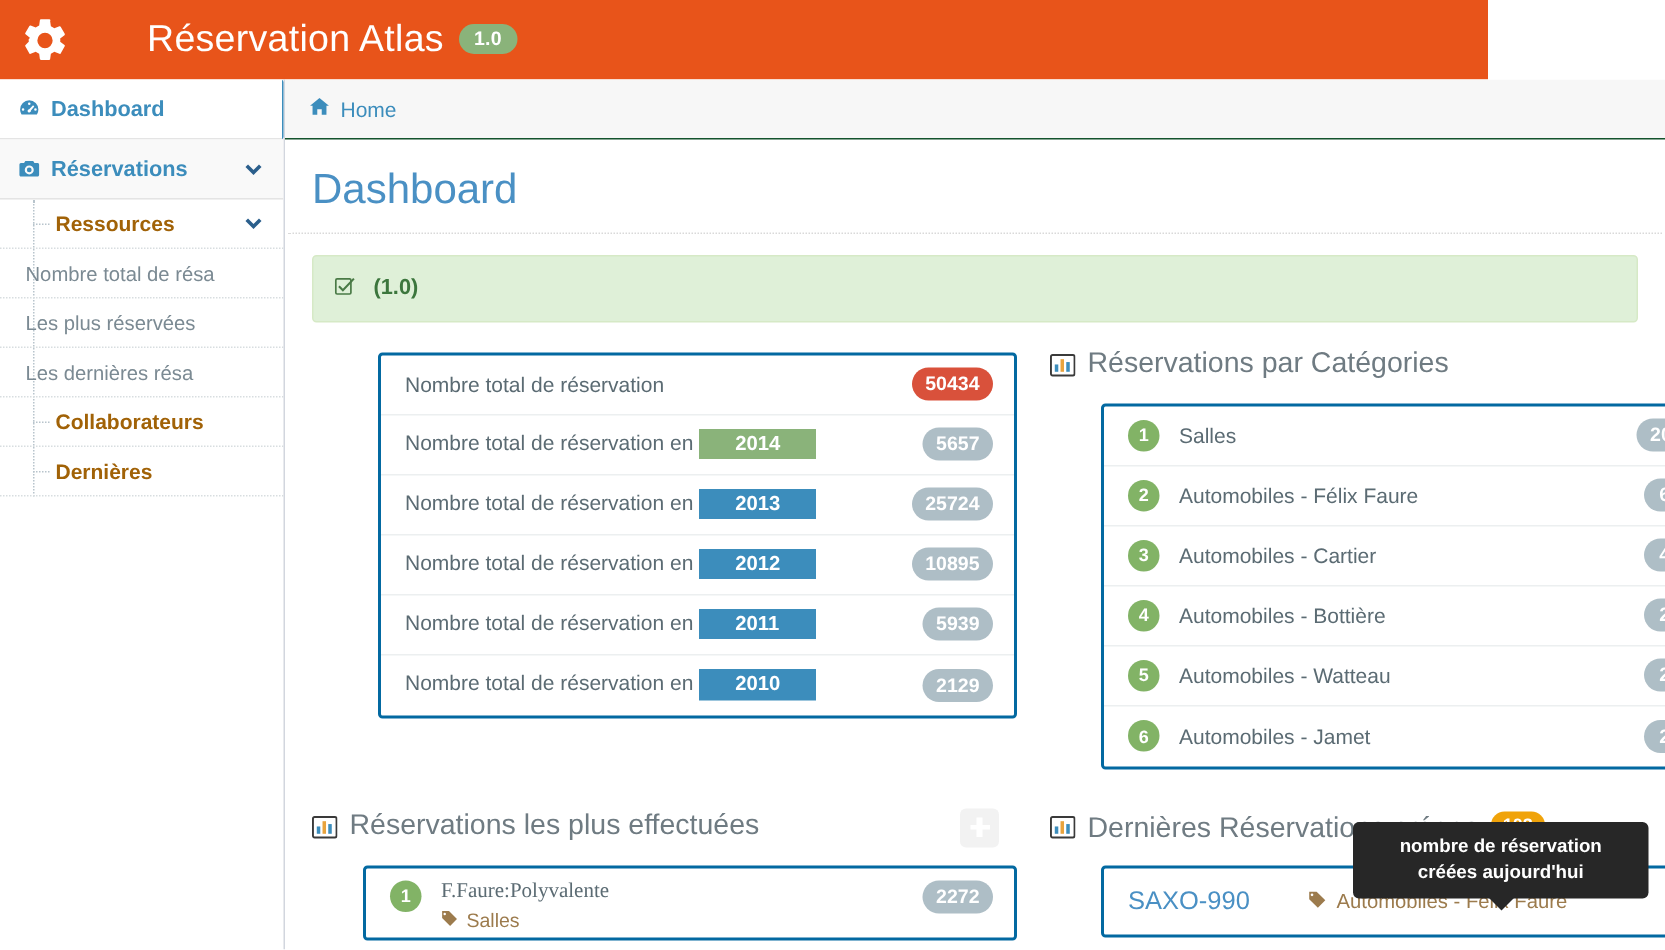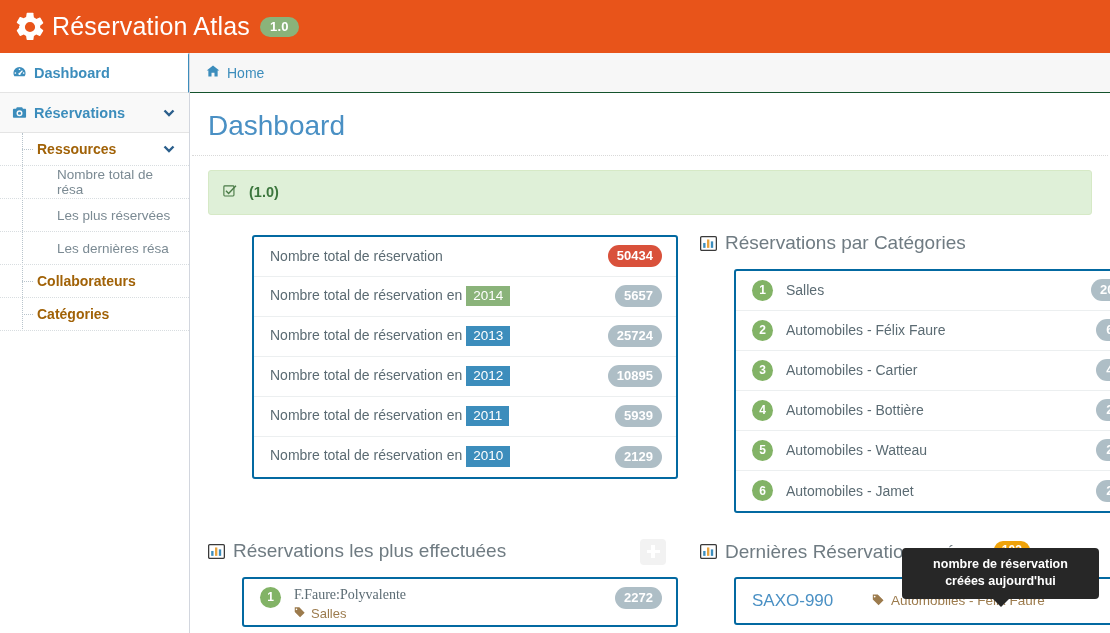--- a/index.html
+++ b/index.html
@@ -8,23 +8,23 @@
     overflow: hidden;
     background: #fff;
     font-family: "Liberation Sans", sans-serif;
     font-size: 14px;
     color: #333;
   }
   #app { position: relative; width: 1110px; height: 633px; overflow: hidden; }
 
   
   .topbar {
-    position: absolute; left: 0; top: 0; width: 1110px; height: 53px;
+    position: absolute; left: 0; top: 0; width: 992px; height: 53px;
     background: #e8541a;
-    display: flex; align-items: center;
+    display: flex; align-items: center; gap: 46px;
   }
   .brand-logo {
     width: 52px; height: 53px;
     display: flex; align-items: center; justify-content: center;
     padding-left: 8px;
   }
   .gear-svg { display: block; }
   .brand-title {
     color: #fff; font-size: 25px; letter-spacing: .2px;
     font-weight: 400; line-height: 1; white-space: nowrap;
@@ -72,21 +72,21 @@
   .tree-item {
     position: relative;
     display: flex; align-items: center;
     height: 33px;
     padding-left: 37px; padding-right: 12px;
     border-bottom: 1px dotted #d8dde0;
     color: #7b8a93; font-size: 13.5px;
     cursor: pointer; background: transparent;
   }
   .tree-item.lvl1 { padding-left: 37px; color: #a16207; font-size: 14px; font-weight: bold; }
-  .tree-item.lvl2 { padding-left: 57px; justify-content: flex-end; }
+  .tree-item.lvl2 { padding-left: 17px; justify-content: flex-end; }
   .tree-item .dash {
     position: absolute; left: 22px; width: 11px;
     border-top: 1px dotted #b8c4cc;
   }
   .tree-item .t-label { flex: 1; }
 
   
   .content {
     position: absolute; left: 190px; top: 53px;
     width: 920px; height: 580px;
@@ -163,21 +163,21 @@
     display: flex; align-items: center;
     height: 40px; padding: 0 14px 0 16px;
     border-bottom: 1px solid #eceff0;
     font-size: 14px; color: #5b6b73;
   }
   .lrow:last-child { border-bottom: none; }
   .lrow .lbl { flex: 1; white-space: nowrap; }
 
   .year-tag {
     display: inline-block; color: #fff; font-size: 13.5px;
-    font-weight: normal; padding: 3px 7px 4px; line-height: 1;
+    font-weight: bold; padding: 3px 24px 4px; line-height: 1;
     margin-left: 4px; background: #3c8dbc;
   }
   .year-tag.green { background: #8ab37a; }
 
   .pill {
     display: inline-block; min-width: 42px; text-align: center;
     background: #aebec6; color: #fff;
     font-size: 13px; font-weight: bold;
     border-radius: 11px; padding: 4px 9px 5px; line-height: 1;
     white-space: nowrap;
@@ -289,21 +289,21 @@
         <span class="t-label">Les dernières résa</span>
       </div>
 
       <div class="tree-item lvl1">
         <span class="dash"></span>
         <span class="t-label">Collaborateurs</span>
       </div>
 
       <div class="tree-item lvl1">
         <span class="dash"></span>
-        <span class="t-label">Catégories</span>
+        <span class="t-label">Dernières</span>
       </div>
 
     </div>
   </div>
 
   <div class="content">
 
     <div class="breadcrumb">
       <span class="home-ico">
         <svg width="14" height="14" viewBox="0 0 16 16" fill="#3c8dbc">

